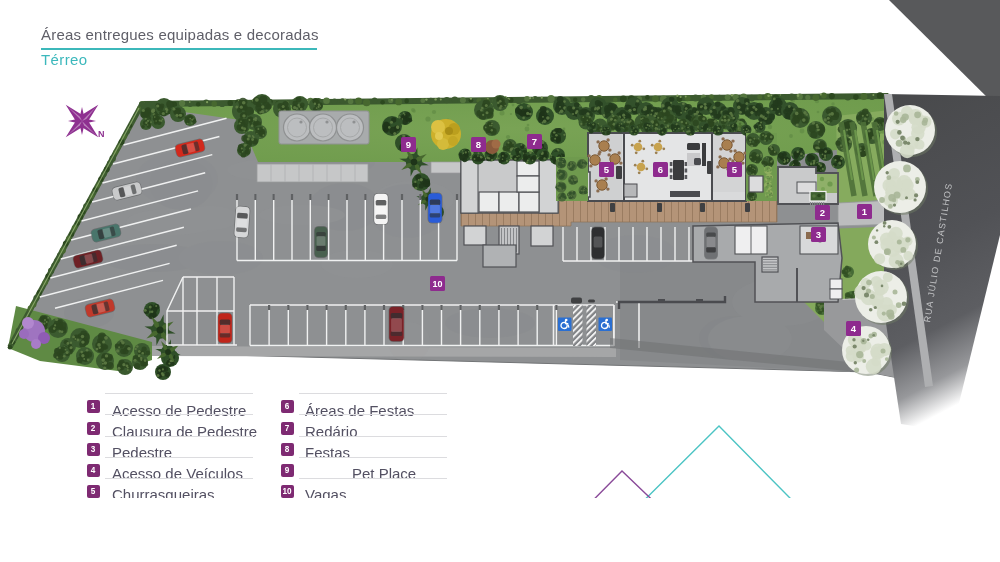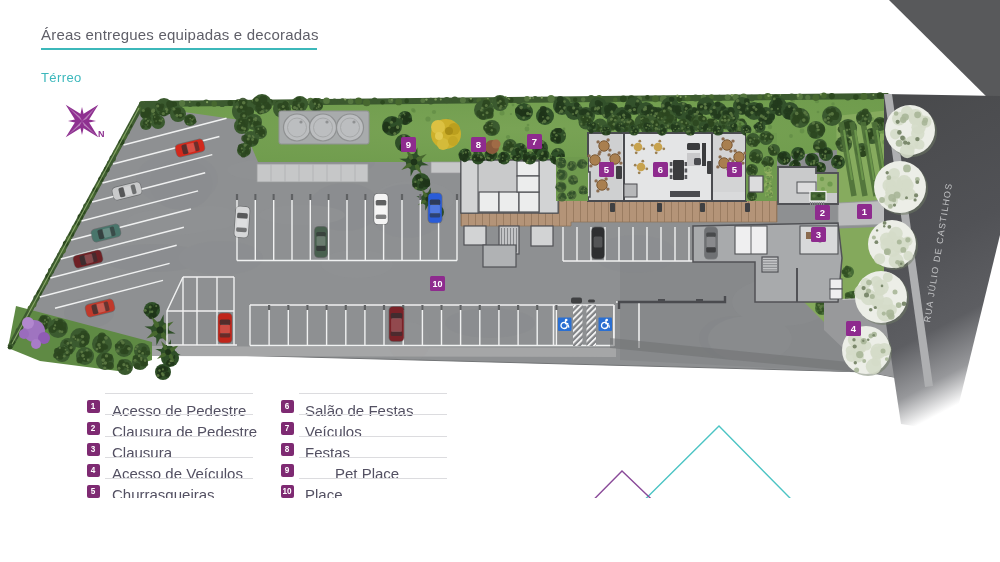--- a/index.html
+++ b/index.html
@@ -1,62 +1,62 @@
 <!DOCTYPE html>
 <html><head><meta charset="utf-8"><style>
 html,body{margin:0;padding:0;background:#ffffff;}
 .page{position:relative;width:1000px;height:498px;overflow:hidden;font-family:"Liberation Sans",sans-serif;background:#fff;}
 .title{position:absolute;left:41px;top:26px;font-size:15px;letter-spacing:0.2px;color:#5f5f68;}
 .rule{position:absolute;left:41px;top:48px;width:276px;height:1.6px;background:#3cb8ba;}
-.sub{position:absolute;left:41px;top:70px;font-size:13px;letter-spacing:0.4px;color:#3cb8bc;}
+.sub{position:absolute;left:41px;top:51px;font-size:15px;letter-spacing:0.4px;color:#3cb8bc;}
 .leg{position:absolute;font-size:15px;color:#535062;}
 .lsq{position:absolute;width:13px;height:13px;background:#7e2a72;border-radius:2px;color:#fff;font-size:8.2px;font-weight:bold;text-align:center;line-height:13.5px;font-family:"Liberation Sans",sans-serif;}
 .lline{position:absolute;height:1px;background:#dcdcdf;}
 .foot{position:absolute;right:8px;top:544px;font-size:6.8px;color:#8b8b8f;}
 </style></head><body>
 <div class="page">
 <div class="title">Áreas entregues equipadas e decoradas</div>
 <div class="rule"></div>
 <div class="sub">Térreo</div>
 
 <div class="lsq" style="left:86.5px;top:400.4px;">1</div>
 <div class="leg" style="left:112px;top:401.9px;">Acesso de Pedestre</div>
 
 <div class="lsq" style="left:86.5px;top:421.5px;">2</div>
 <div class="leg" style="left:112px;top:423.0px;">Clausura de Pedestre</div>
 
 <div class="lsq" style="left:86.5px;top:442.59999999999997px;">3</div>
-<div class="leg" style="left:112px;top:444.09999999999997px;">Clausura</div>
+<div class="leg" style="left:112px;top:444.09999999999997px;">Pedestre</div>
 
 <div class="lsq" style="left:86.5px;top:463.7px;">4</div>
 <div class="leg" style="left:112px;top:465.2px;">Acesso de Veículos</div>
 
 <div class="lsq" style="left:86.5px;top:484.79999999999995px;">5</div>
 <div class="leg" style="left:112px;top:486.29999999999995px;">Churrasqueiras</div>
 <div class="lline" style="left:105px;top:393.3px;width:147.5px;"></div>
 <div class="lline" style="left:105px;top:414.40000000000003px;width:147.5px;"></div>
 <div class="lline" style="left:105px;top:435.5px;width:147.5px;"></div>
 <div class="lline" style="left:105px;top:456.6px;width:147.5px;"></div>
 <div class="lline" style="left:105px;top:477.70000000000005px;width:147.5px;"></div>
 <div class="lline" style="left:105px;top:498.8px;width:147.5px;"></div>
 
 <div class="lsq" style="left:280.5px;top:400.4px;">6</div>
-<div class="leg" style="left:305px;top:401.9px;">Salão de Festas</div>
+<div class="leg" style="left:305px;top:401.9px;">Áreas de Festas</div>
 
 <div class="lsq" style="left:280.5px;top:421.5px;">7</div>
-<div class="leg" style="left:305px;top:423.0px;">Veículos</div>
+<div class="leg" style="left:305px;top:423.0px;">Redário</div>
 
 <div class="lsq" style="left:280.5px;top:442.59999999999997px;">8</div>
 <div class="leg" style="left:305px;top:444.09999999999997px;">Festas</div>
 
 <div class="lsq" style="left:280.5px;top:463.7px;">9</div>
-<div class="leg" style="left:303px;top:465.2px;padding-left:32px;">Pet Place</div>
+<div class="leg" style="left:320px;top:465.2px;padding-left:32px;">Pet Place</div>
 
 <div class="lsq" style="left:280.5px;top:484.79999999999995px;">10</div>
-<div class="leg" style="left:305px;top:486.29999999999995px;">Place</div>
+<div class="leg" style="left:305px;top:486.29999999999995px;">Vagas</div>
 <div class="lline" style="left:299px;top:393.3px;width:147.5px;"></div>
 <div class="lline" style="left:299px;top:414.40000000000003px;width:147.5px;"></div>
 <div class="lline" style="left:299px;top:435.5px;width:147.5px;"></div>
 <div class="lline" style="left:299px;top:456.6px;width:147.5px;"></div>
 <div class="lline" style="left:299px;top:477.70000000000005px;width:147.5px;"></div>
 <div class="lline" style="left:299px;top:498.8px;width:147.5px;"></div>
 <div class="foot">Ilustração artística da implantação</div>
 <svg style="position:absolute;left:0;top:0" width="1000" height="562" viewBox="0 0 1000 562" font-family="Liberation Sans, sans-serif">
 <defs>
 <linearGradient id="roadg" x1="0" y1="0" x2="0.18" y2="1">

